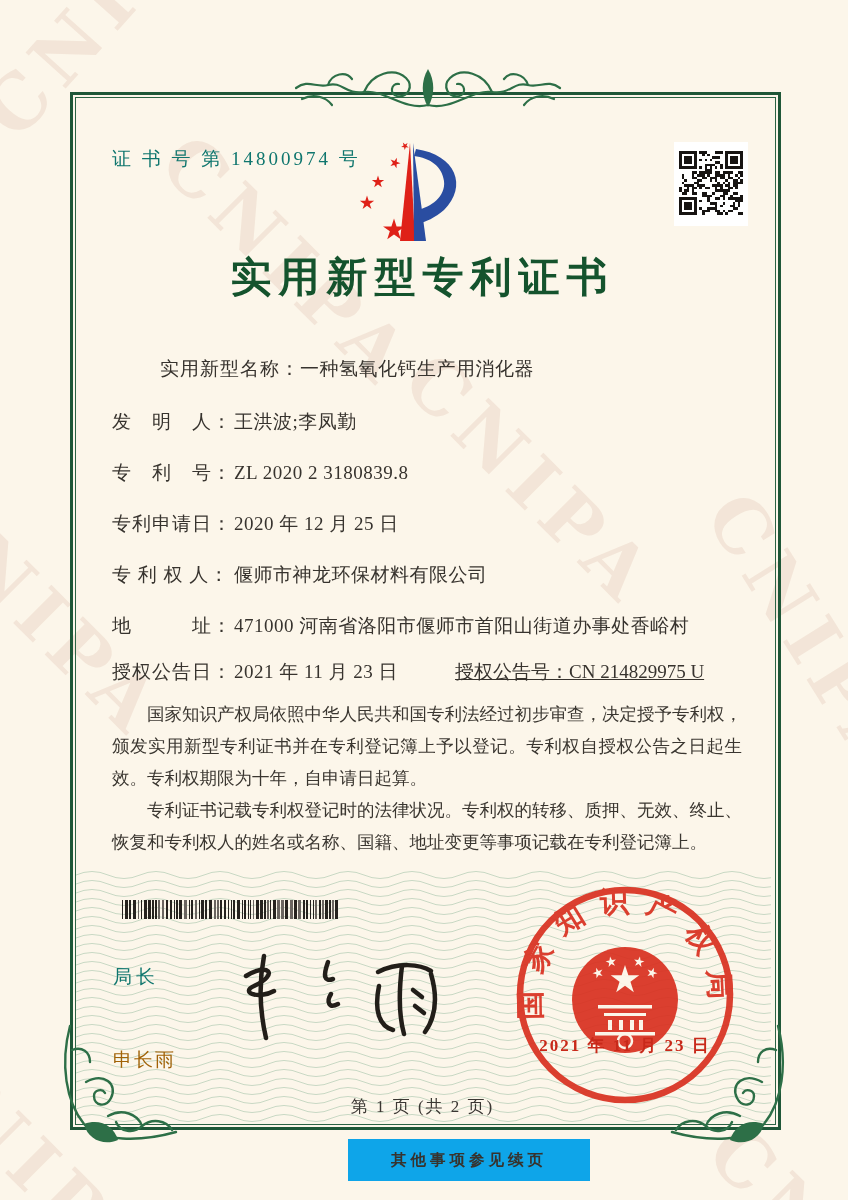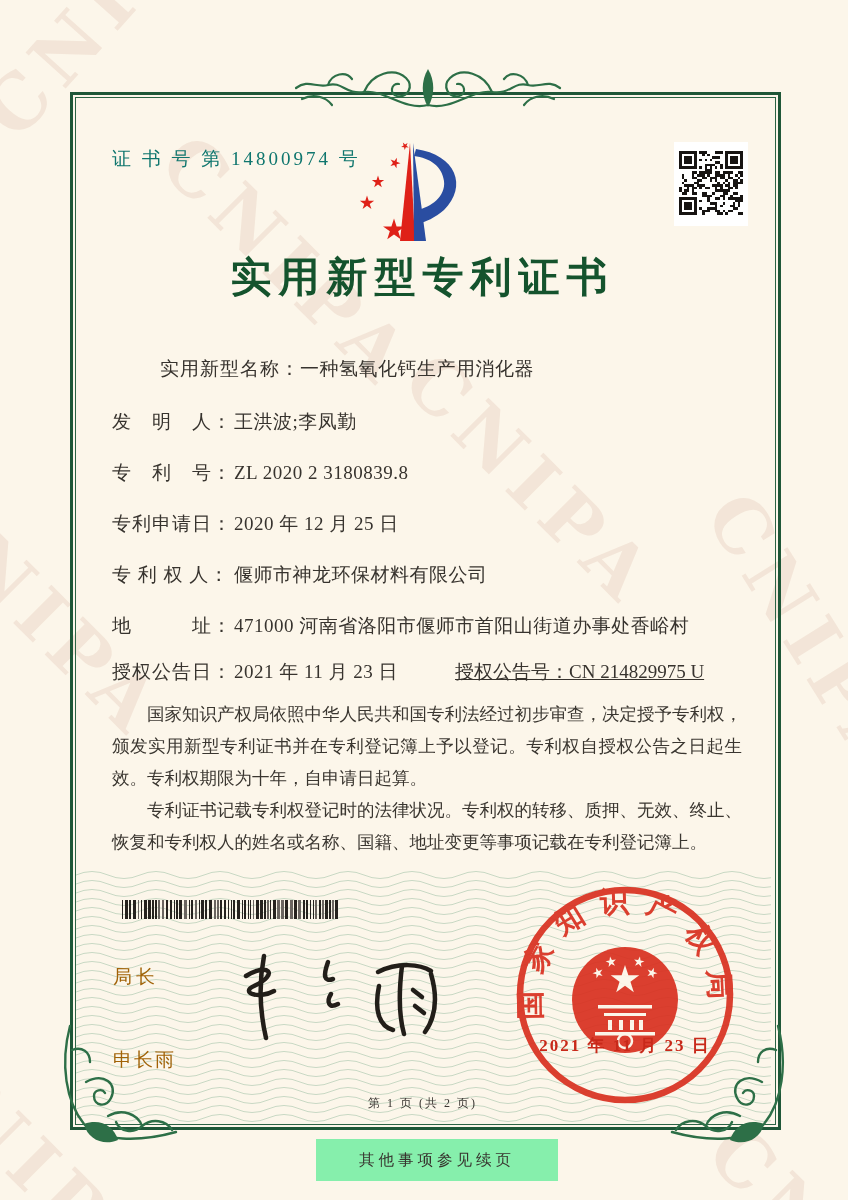--- a/index.html
+++ b/index.html
@@ -36,34 +36,34 @@
   .field .lab{display:inline-block;min-width:122px;letter-spacing:1px;}
   .field .val{letter-spacing:.5px;}
   .grant-no{position:absolute;left:455px;font-size:19px;color:#37332e;white-space:nowrap;}
 
   .body-text{position:absolute;left:112px;top:698px;width:630px;font-size:17.5px;
              line-height:32px;color:#3a3630;text-align:justify;}
   .body-text p{margin:0;text-indent:2em;}
 
   .barcode{position:absolute;left:122px;top:900px;width:216px;height:19px;}
 
-  .signer-title{position:absolute;left:113px;top:964px;font-size:19px;letter-spacing:4px;color:#a16207;}
+  .signer-title{position:absolute;left:113px;top:964px;font-size:19px;letter-spacing:4px;color:#0f766e;}
   .signer-name{position:absolute;left:113px;top:1047px;font-size:19px;letter-spacing:2px;color:#a16207;}
   .signature{position:absolute;left:232px;top:940px;width:215px;height:105px;}
 
   .seal{position:absolute;left:512px;top:882px;width:226px;height:226px;}
   .seal svg{position:absolute;inset:0;opacity:.92;}
   .seal-date{position:absolute;left:13px;top:152px;width:200px;text-align:center;
              font-size:17px;font-weight:bold;color:#c8291a;letter-spacing:2px;white-space:nowrap;}
 
   .page-indicator{position:absolute;left:70px;top:1095px;width:705px;text-align:center;
-                  font-size:12px;color:#3b3733;letter-spacing:2px;font-family:Liberation Serif, serif;}
-
-  .note-patch{position:absolute;left:316px;top:1139px;width:242px;height:42px;background:#86efac;
-              display:flex;align-items:center;justify-content:center;}
+                  font-size:17px;color:#3b3733;letter-spacing:2px;font-family:Liberation Serif, serif;}
+
+  .note-patch{position:absolute;left:348px;top:1139px;width:242px;height:42px;background:#0ea5e9;
+              display:flex;align-items:center;justify-content:center;font-weight:bold;}
   .note-text{font-size:15.5px;letter-spacing:4px;color:#37332e;}
 </style>
 </head>
 <body>
 
 <div class="page">
 
   <span class="wm" style="left:-34px;top:96px;transform:rotate(-48deg);">CNIPA</span>
   <span class="wm" style="left:205px;top:118px;transform:rotate(45deg);">CNIPA</span>
   <span class="wm" style="left:448px;top:336px;transform:rotate(45deg);">CNIPA</span>

